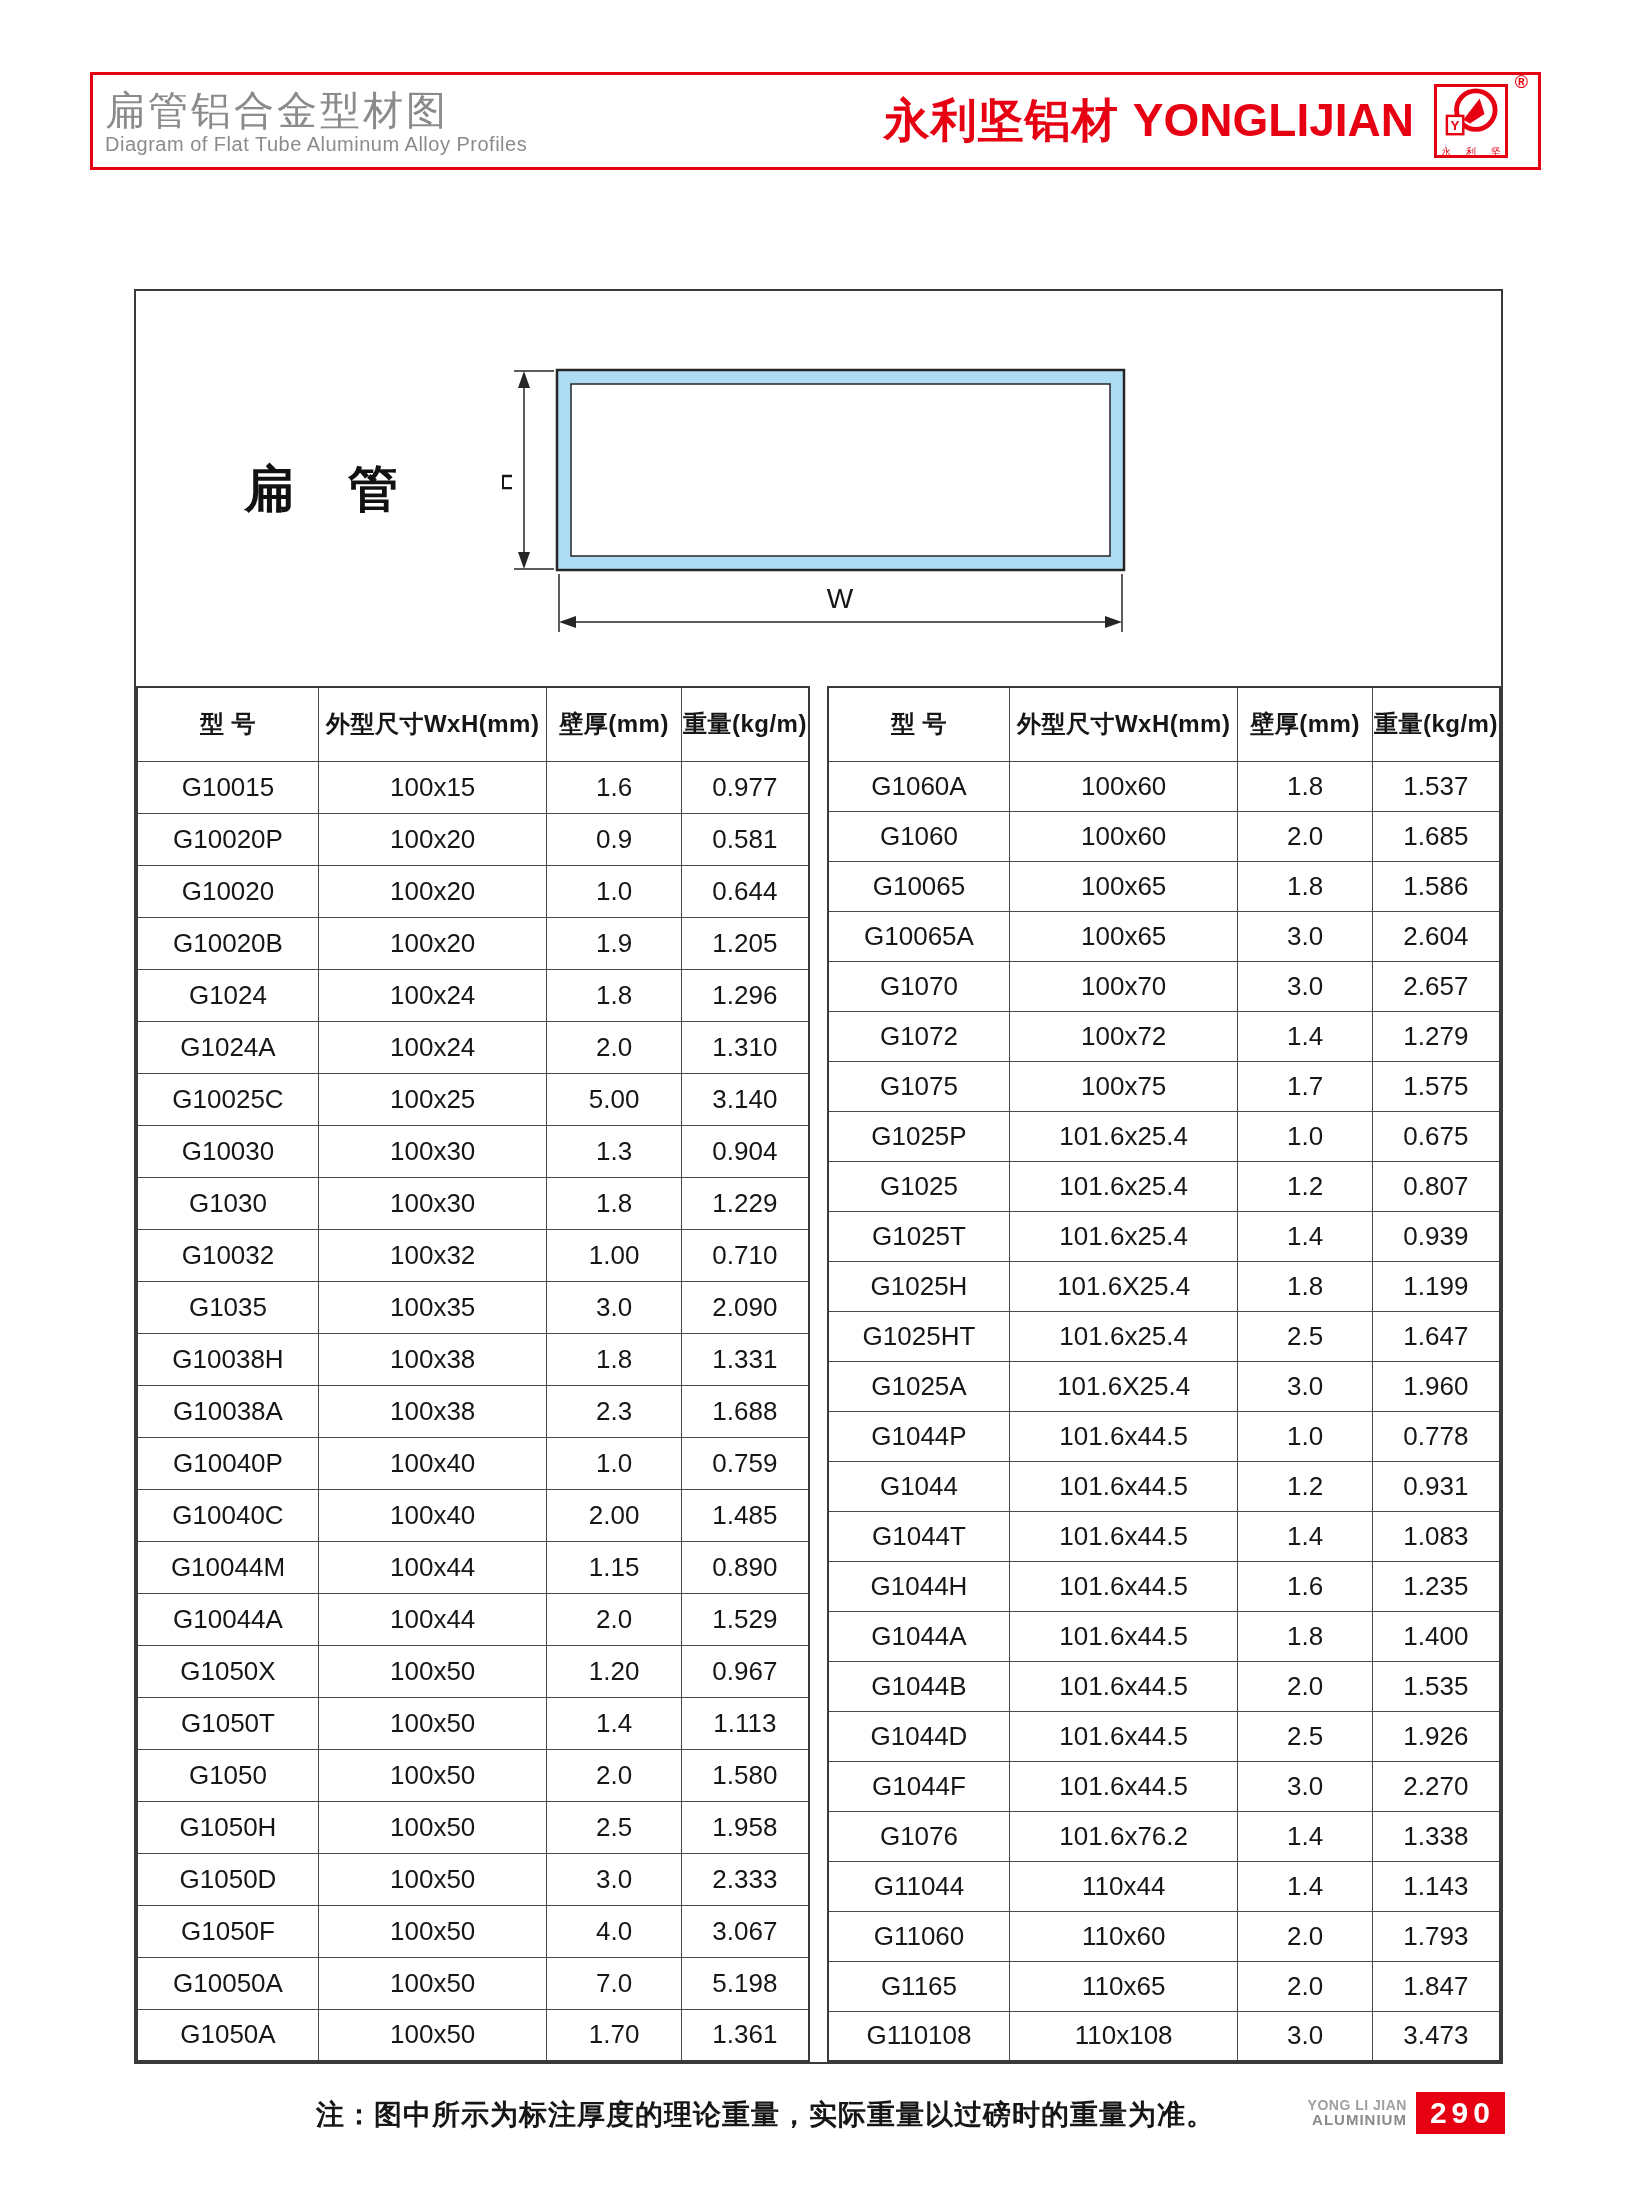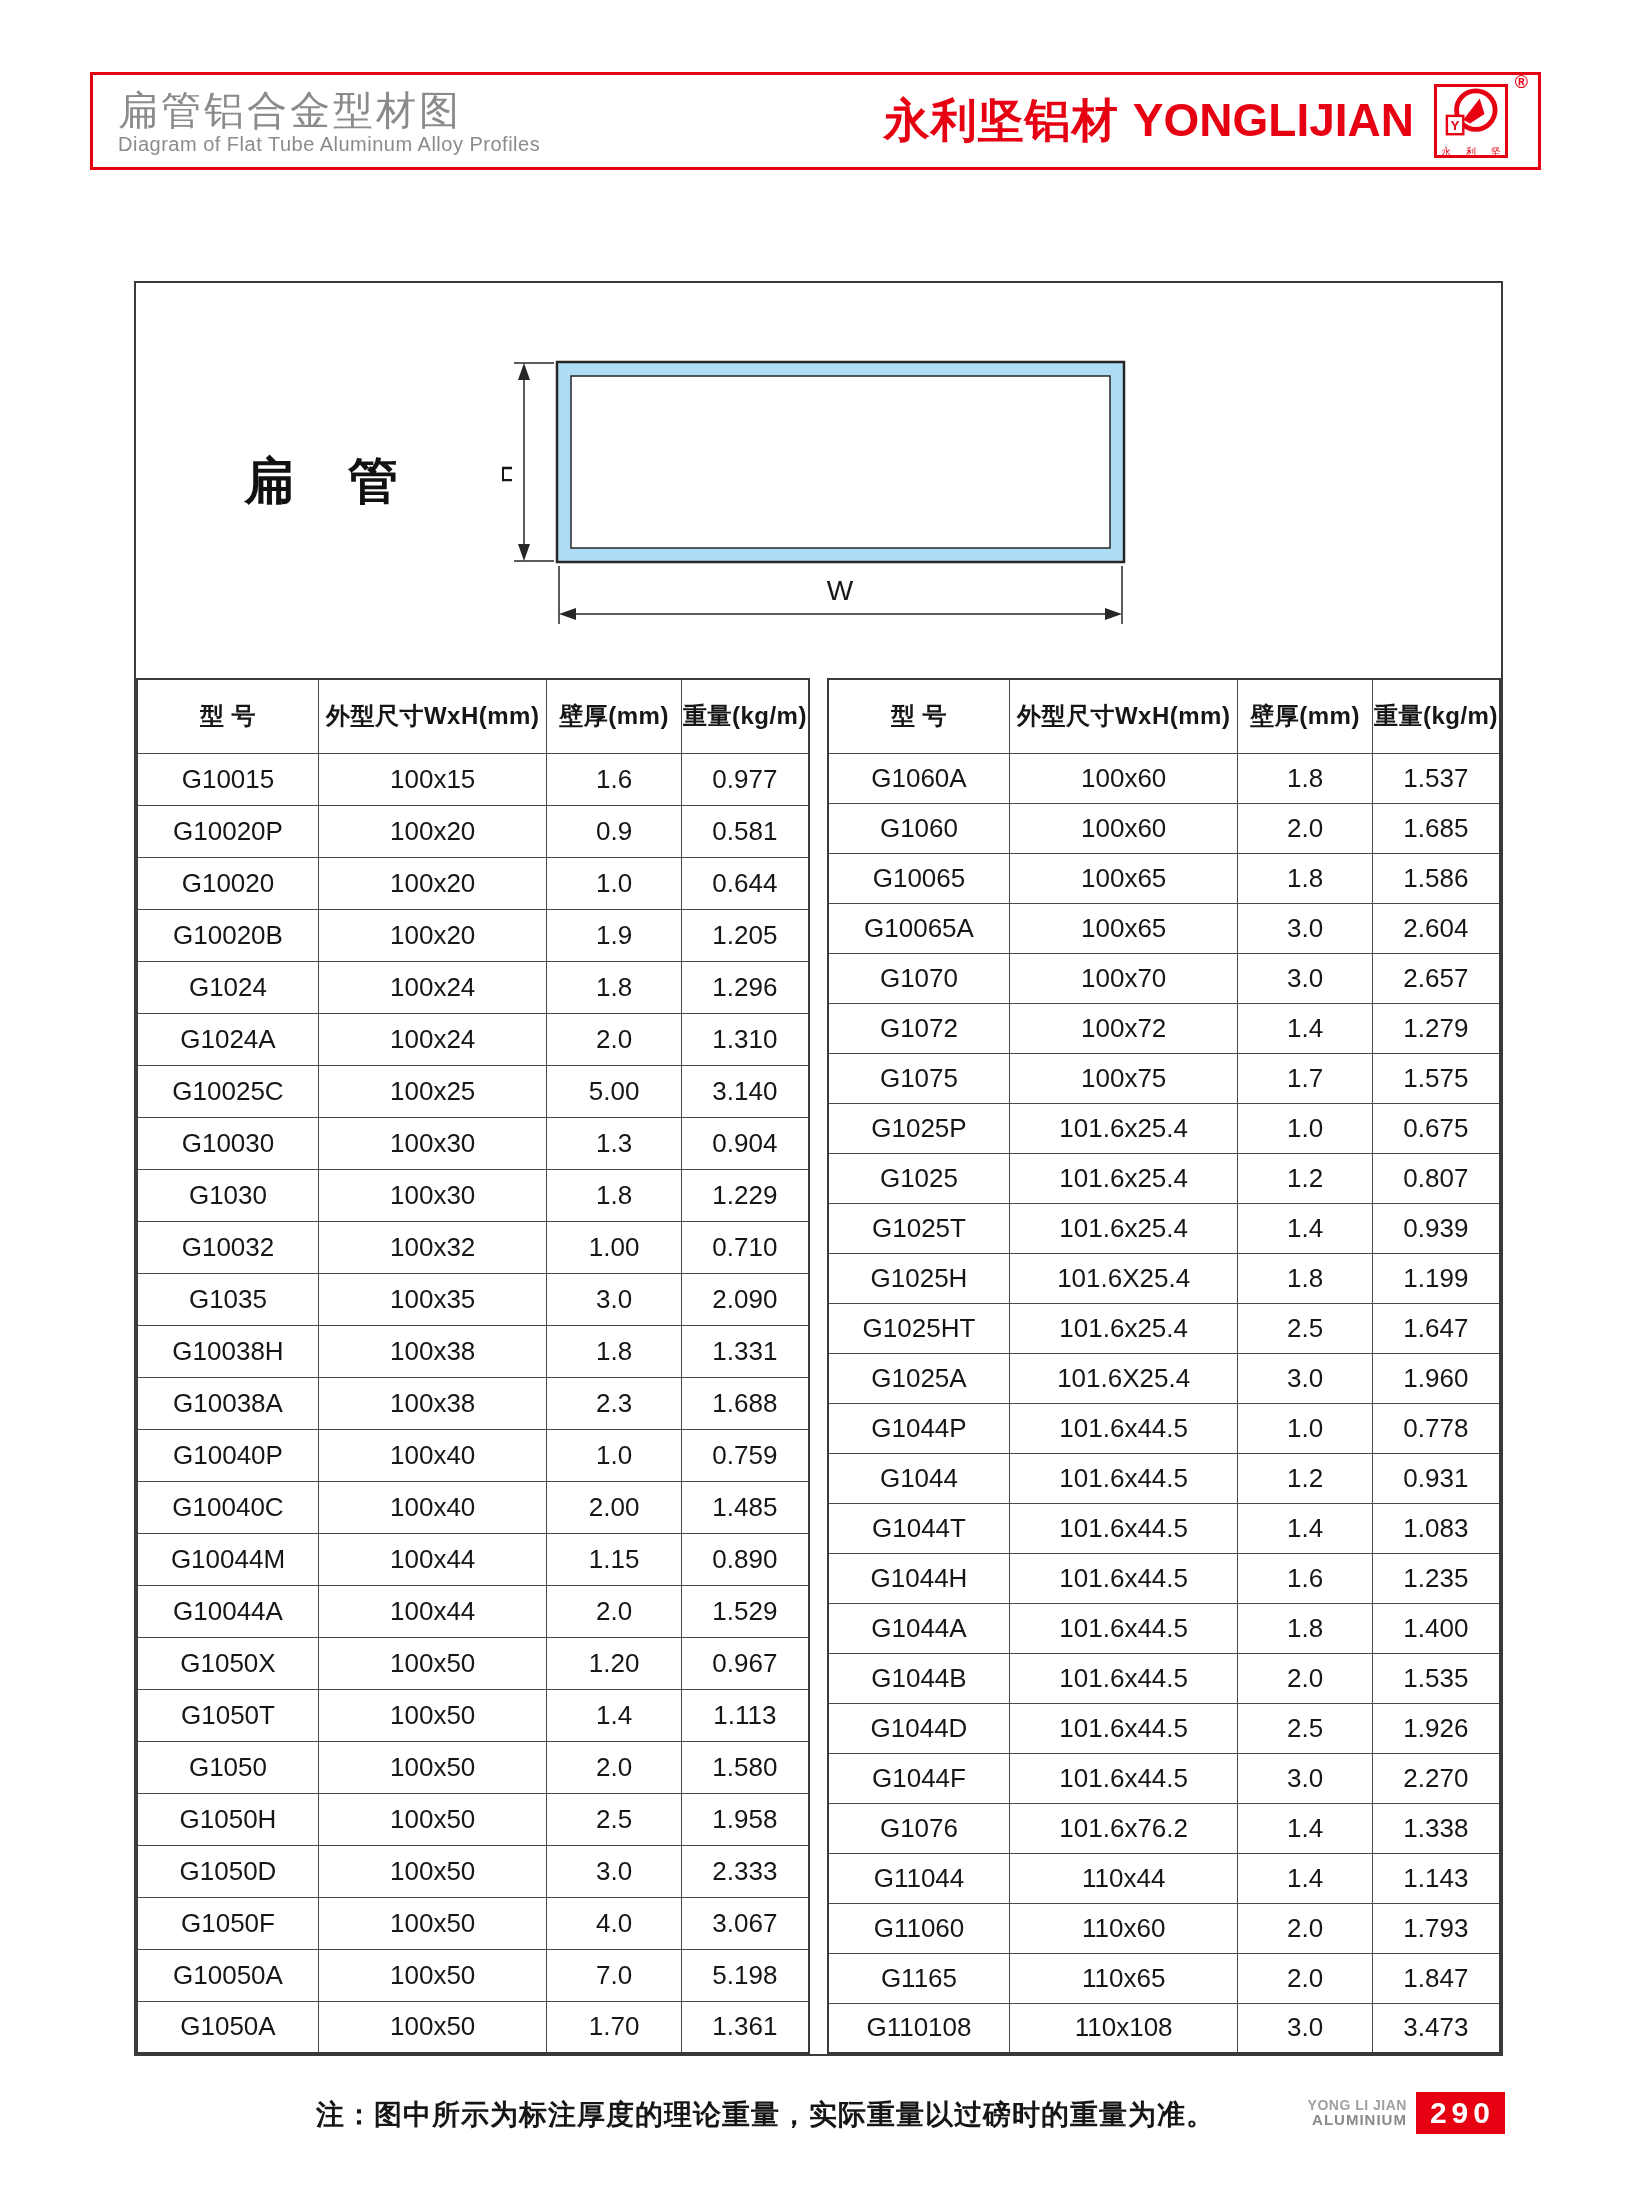--- a/index.html
+++ b/index.html
@@ -12,40 +12,40 @@
   *{margin:0;padding:0;box-sizing:border-box;}
   html,body{background:#fff;}
   body{font-family:"Liberation Sans","DejaVu Sans",sans-serif;color:var(--ink);}
   .page{position:relative;width:1635px;height:2203px;background:#fff;overflow:hidden;}
 
   
   .header-box{
     position:absolute;left:90px;top:72px;width:1451px;height:98px;
     border:3px solid var(--red);background:#fff;
     display:flex;align-items:center;justify-content:space-between;
-    padding:0 16px 0 25px;
+    padding:0 16px 0 12px;
   }
   .title-block{display:flex;flex-direction:column;justify-content:center;}
   .title-cn{font-size:40px;color:var(--gray);letter-spacing:3px;line-height:1.15;}
   .title-en{font-size:20px;color:var(--gray);letter-spacing:0.5px;}
   .brand-block{display:flex;align-items:center;gap:20px;}
   .brand-text{font-size:46px;font-weight:bold;color:var(--red);letter-spacing:1px;white-space:nowrap;}
   .brand-text .en{margin-left:14px;letter-spacing:0px;}
   .logo-wrap{position:relative;margin-right:14px;}
   .logo-box{
     width:74px;height:74px;border:3px solid var(--red);
     display:flex;flex-direction:column;align-items:center;justify-content:center;
     padding-top:2px;
   }
   .logo-chars{font-size:10px;color:var(--red);letter-spacing:6px;margin-top:1px;white-space:nowrap;transform:translateX(3px);}
   .reg-mark{position:absolute;top:-12px;right:-20px;color:var(--red);font-size:18px;font-weight:bold;}
 
   
   .content-box{
-    position:absolute;left:134px;top:281px;width:1369px;
+    position:absolute;left:134px;top:289px;width:1369px;
     border:2px solid var(--boxline);background:#fff;
   }
   .diagram-area{position:relative;height:395px;}
   .diagram-label{
     position:absolute;left:108px;top:165px;
     font-size:50px;font-weight:bold;color:#111;letter-spacing:20px;white-space:nowrap;
   }
   .tube-svg{position:absolute;left:366px;top:69px;}
 
   

